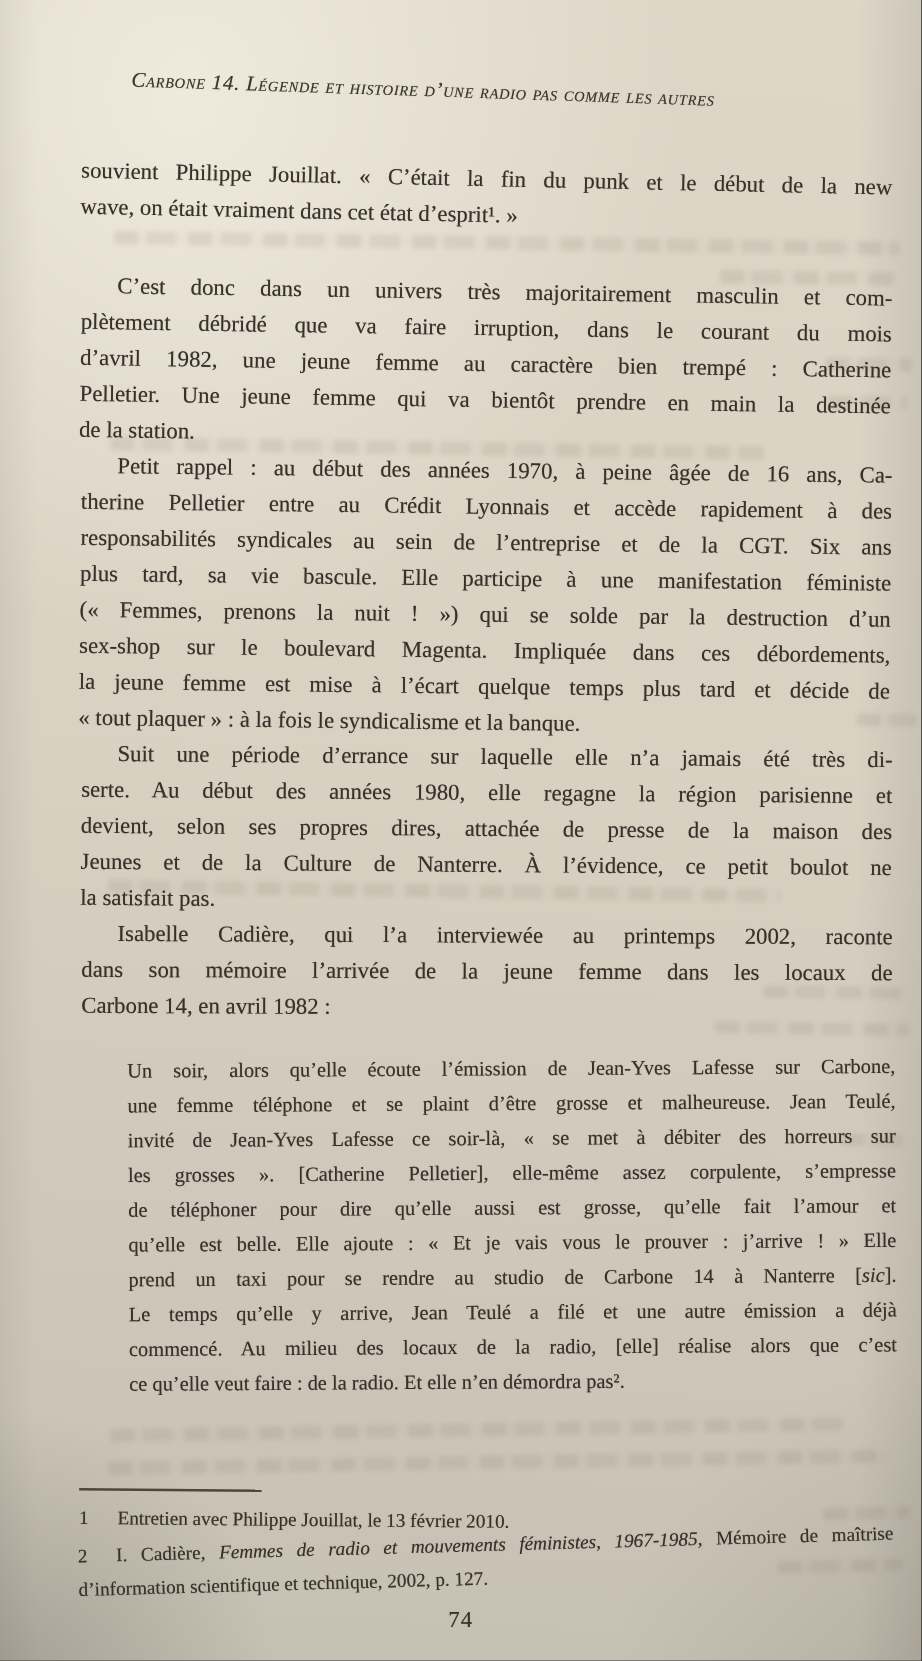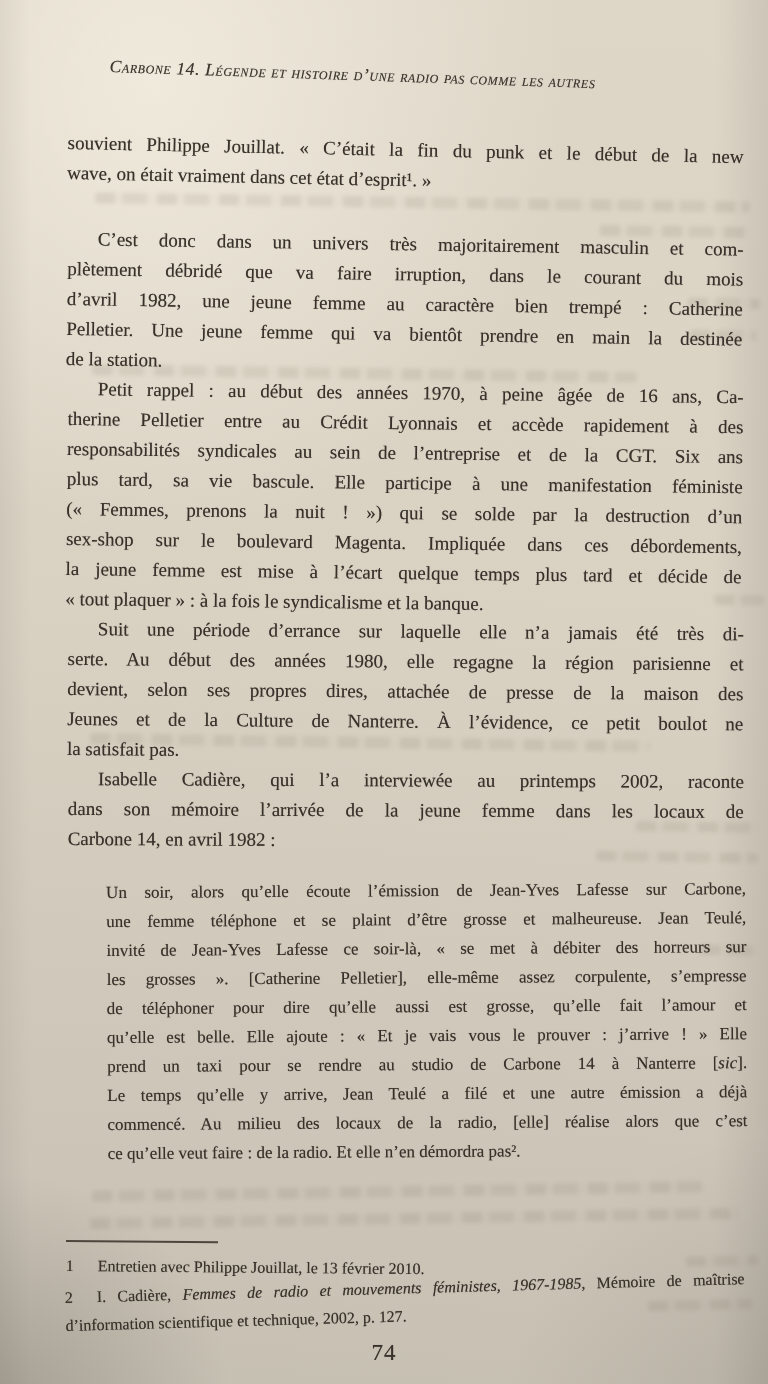--- a/index.html
+++ b/index.html
@@ -49,21 +49,21 @@
   }
   .fn2 {
     position: absolute; left: 66px; top: 1284px; width: 680px;
     font-size: 16px; line-height: 28px;
     transform: rotate(-1.6deg); transform-origin: left bottom;
   }
   .fnnum { display: inline-block; width: 32px; }
   .it { font-style: italic; }
   .pageno {
     position: absolute; left: 0; top: 1340px; width: 768px;
-    text-align: center; font-size: 23px; letter-spacing: 1px;
+    text-align: center; font-size: 19px; letter-spacing: 1px;
   }
   
   .ghost {
     position: absolute; height: 11px; border-radius: 3px;
     background: repeating-linear-gradient(90deg,
       rgba(118,108,92,0.32) 0 20px, rgba(118,108,92,0.05) 20px 27px,
       rgba(118,108,92,0.28) 27px 52px, rgba(118,108,92,0.04) 52px 62px);
     filter: blur(2.3px); opacity: 0.45; transform: rotate(0.8deg);
   }
   .g1  { left: 95px;  top: 197px;  width: 655px; }

